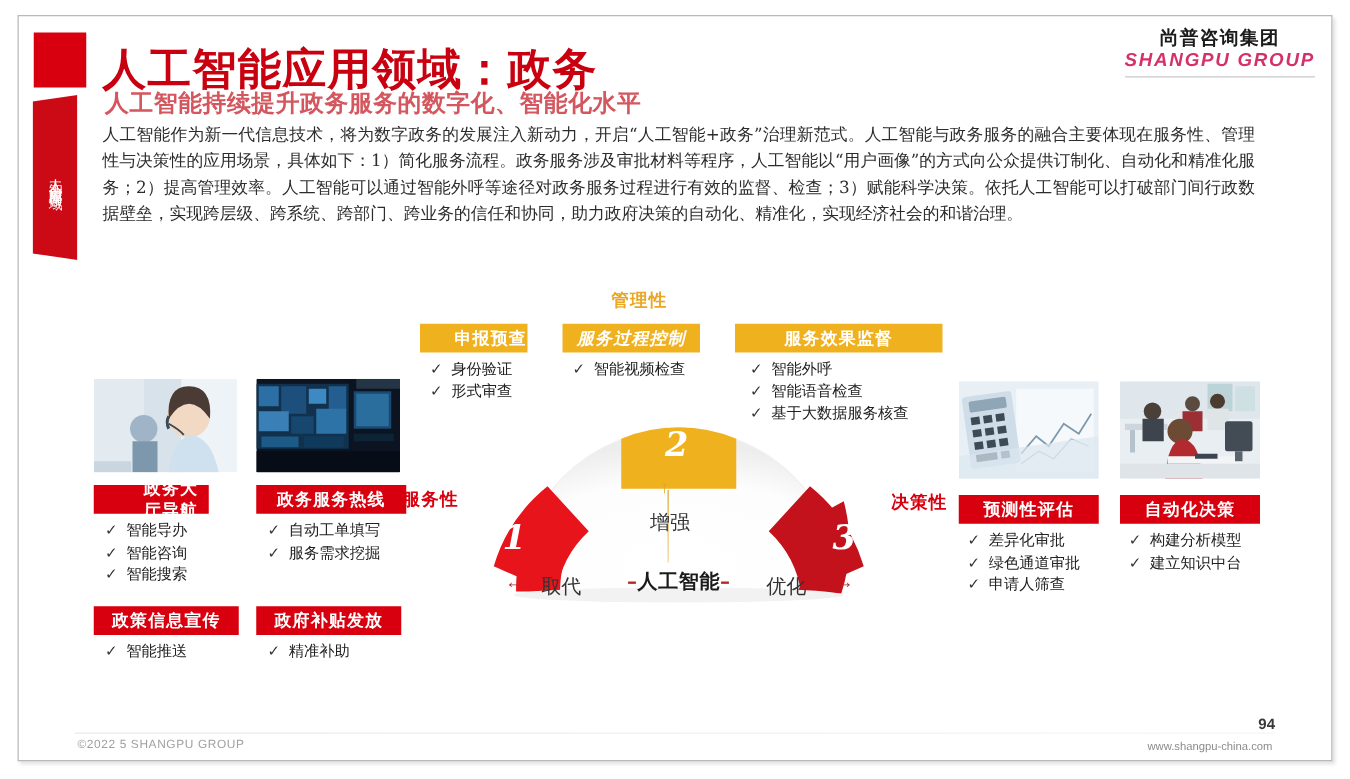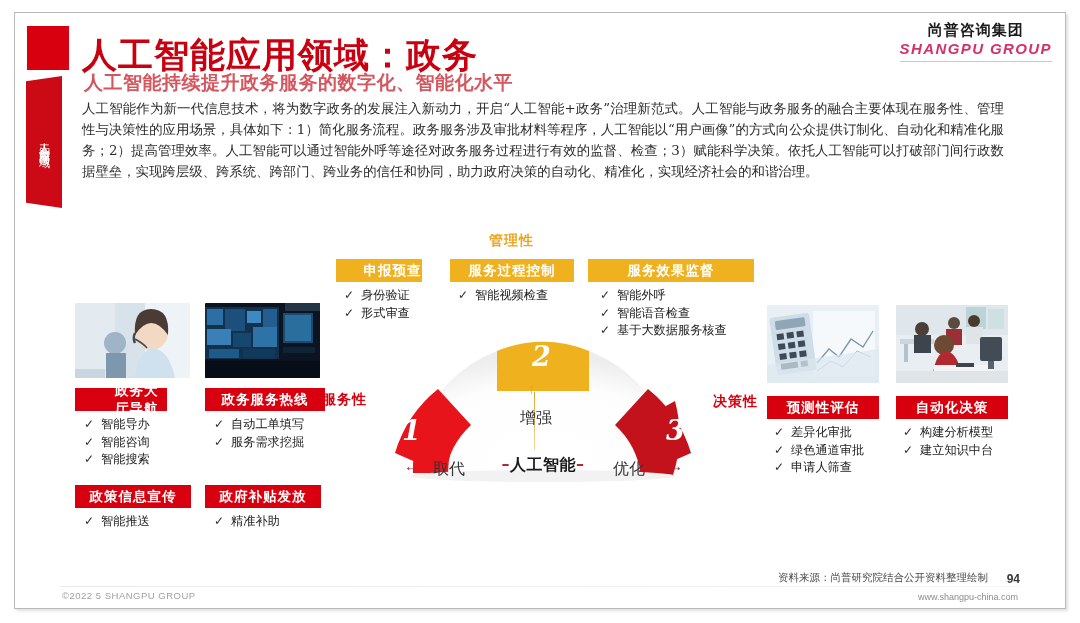--- a/index.html
+++ b/index.html
@@ -389,21 +389,21 @@
     <li>
         <span class="ck">✓</span>
         <span>身份验证</span>
       </li>
     <li>
         <span class="ck">✓</span>
         <span>形式审查</span>
       </li>
   </ul>
 
-  <div class="chip yellow" id="mgt-chip-1" style="left:450px; top:259px; width:124px;">服务过程控制</div>
+  <div class="chip yellow" id="mgt-chip-1" style="left:450px; top:259px; width:110px;font-style:italic;">服务过程控制</div>
   <ul class="blist" id="mgt-list-1" style="left:458px; top:287px;">
     <li>
         <span class="ck">✓</span>
         <span>智能视频检查</span>
       </li>
   </ul>
 
   <div class="chip yellow" id="mgt-chip-2" style="left:588px; top:259px; width:166px;">服务效果监督</div>
   <ul class="blist" id="mgt-list-2" style="left:600px; top:287px;">
     <li>
@@ -487,16 +487,15 @@
   <div class="arc-center-label">
     <span class="dash">–</span><span>人工智能</span><span class="dash">–</span>
   </div>
   <div class="arrow" id="arrow-left">←</div>
   <div class="side-word" id="word-left">取代</div>
   <div class="side-word" id="word-right">优化</div>
   <div class="arrow" id="arrow-right">→</div>
 
   <div class="footer-rule"></div>
   <div class="footer-left">©2022 5  SHANGPU GROUP</div>
-  <div class="footer-src">资料来源：尚普研究院结合公开资料整理绘制</div>
   <div class="footer-page">94</div>
   <div class="footer-url">www.shangpu-china.com</div>
 </div>
 
 </body></html>

